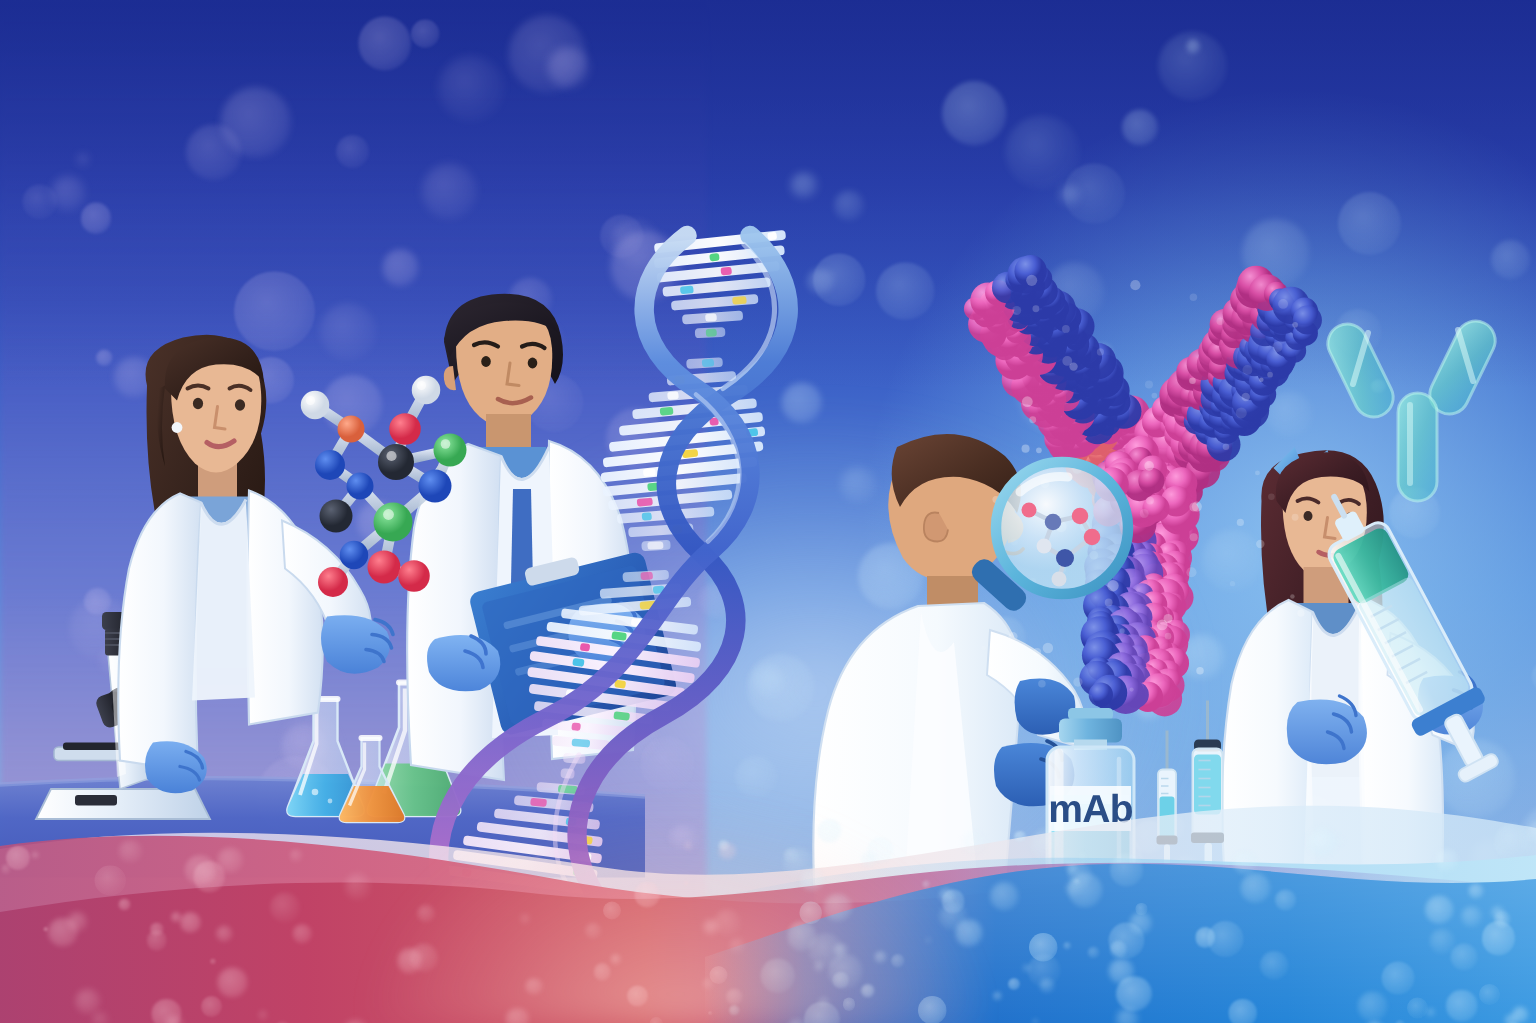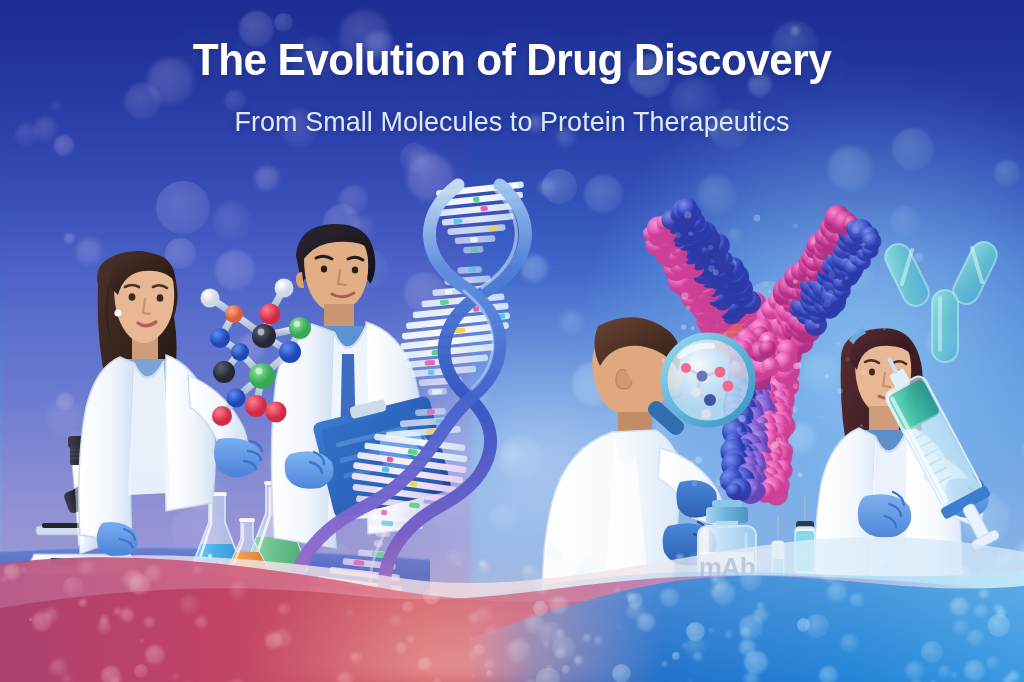--- a/index.html
+++ b/index.html
@@ -79,21 +79,21 @@
     margin-top:21px;
     font-family:"Liberation Sans", sans-serif;
     font-size:28px; font-weight:normal; color:#dde9fa;
     letter-spacing:0.1px;
     transform:scaleX(0.96); transform-origin:center;
     text-shadow:0 1px 7px rgba(15,30,95,0.45);
     white-space:nowrap;
   }
 
   
-  .fig { position:absolute;margin-top:28px; }
+  .fig { position:absolute; }
   svg { display:block; overflow:visible; }
   .vial-label {
     position:absolute;
     font-family:"Liberation Sans", sans-serif;
     font-weight:bold; color:#2a4d86;
     font-size:26px; letter-spacing:-0.5px;
     text-align:center; width:100%;
     z-index:3;
   }
 </style>
@@ -224,24 +224,20 @@
       <div class="bokeh" style="left: 17.4111%; top: 91.037%; width: 21.0975px; height: 21.0975px; background: radial-gradient(circle at 40% 38%, rgba(205, 195, 240, 0.192) 0%, rgba(205, 195, 240, 0.094) 55%, rgba(205, 195, 240, 0) 100%); filter: blur(1.4703px);"></div>
       <div class="bokeh" style="left: 57.9703%; top: 68.0977%; width: 32.0049px; height: 32.0049px; background: radial-gradient(circle at 40% 38%, rgba(215, 240, 255, 0.306) 0%, rgba(215, 240, 255, 0.204) 55%, rgba(215, 240, 255, 0) 100%); filter: blur(0.92375px);"></div>
       <div class="bokeh" style="left: 3.97817%; top: 88.1181%; width: 36.3279px; height: 36.3279px; background: radial-gradient(circle at 40% 38%, rgba(205, 195, 240, 0.235) 0%, rgba(205, 195, 240, 0.137) 55%, rgba(205, 195, 240, 0) 100%); filter: blur(2.93054px);"></div>
       <div class="bokeh" style="left: 33.0764%; top: 27.162%; width: 29.2579px; height: 29.2579px; background: radial-gradient(circle at 40% 38%, rgba(205, 195, 240, 0.22) 0%, rgba(205, 195, 240, 0.118) 55%, rgba(205, 195, 240, 0) 100%); filter: blur(1.63726px);"></div>
       <div class="bokeh" style="left: 16.1363%; top: 34.85%; width: 31.1537px; height: 31.1537px; background: radial-gradient(circle at 40% 38%, rgba(205, 195, 240, 0.27) 0%, rgba(205, 195, 240, 0.17) 55%, rgba(205, 195, 240, 0) 100%); filter: blur(0.757416px);"></div>
       <div class="bokeh" style="left: 39.7792%; top: 22.5888%; width: 46.4732px; height: 46.4732px; background: radial-gradient(circle at 40% 38%, rgba(205, 195, 240, 0.298) 0%, rgba(205, 195, 240, 0.2) 55%, rgba(205, 195, 240, 0) 100%); filter: blur(2.61632px);"></div>
       <div class="bokeh" style="left: 1.1443%; top: 81.9621%; width: 11.7609px; height: 11.7609px; background: radial-gradient(circle at 40% 38%, rgba(205, 195, 240, 0.16) 0%, rgba(205, 195, 240, 0.06) 55%, rgba(205, 195, 240, 0) 100%); filter: blur(1.14307px);"></div>
       <div class="bokeh" style="left: 71.856%; top: 57.047%; width: 21.6549px; height: 21.6549px; background: radial-gradient(circle at 40% 38%, rgba(215, 240, 255, 0.25) 0%, rgba(215, 240, 255, 0.153) 55%, rgba(215, 240, 255, 0) 100%); filter: blur(1.07161px);"></div>
     </div>
 
-  <div class="titleblock">
-    <div class="title">The Evolution of Drug Discovery</div>
-    <div class="subtitle">From Small Molecules to Protein Therapeutics</div>
-  </div>
 
   <div class="fig" style="left:-10px; top:505px; width:430px; height:80px; z-index:18;">
     <svg width="430" height="80" viewBox="0 0 430 80">
       <defs>
         <linearGradient id="benchG" x1="0" y1="0" x2="0" y2="1">
           <stop offset="0%" stop-color="#6a7fd0"></stop>
           <stop offset="40%" stop-color="#4a63c4"></stop>
           <stop offset="100%" stop-color="#3d55b8"></stop>
         </linearGradient>
       </defs>

